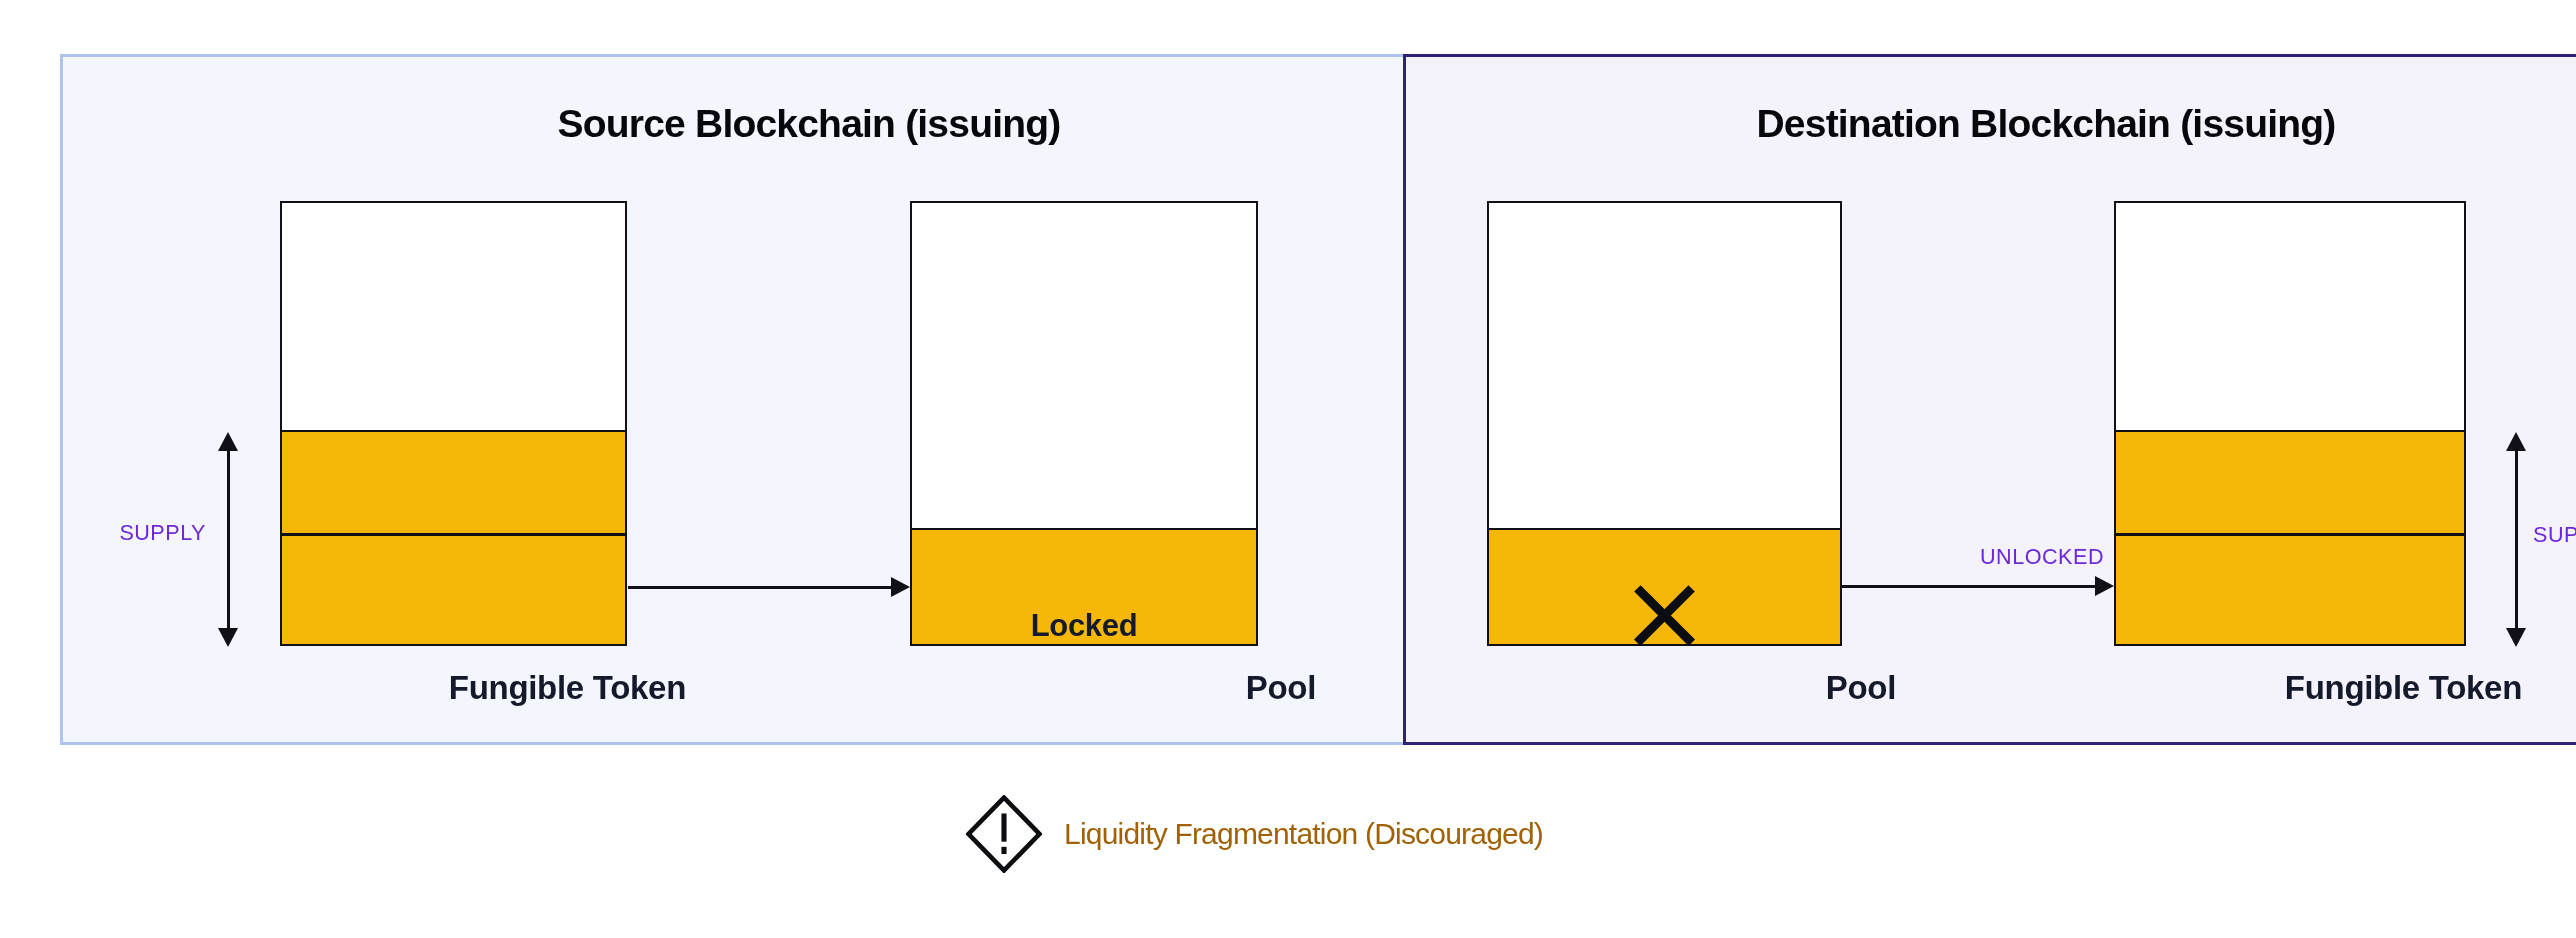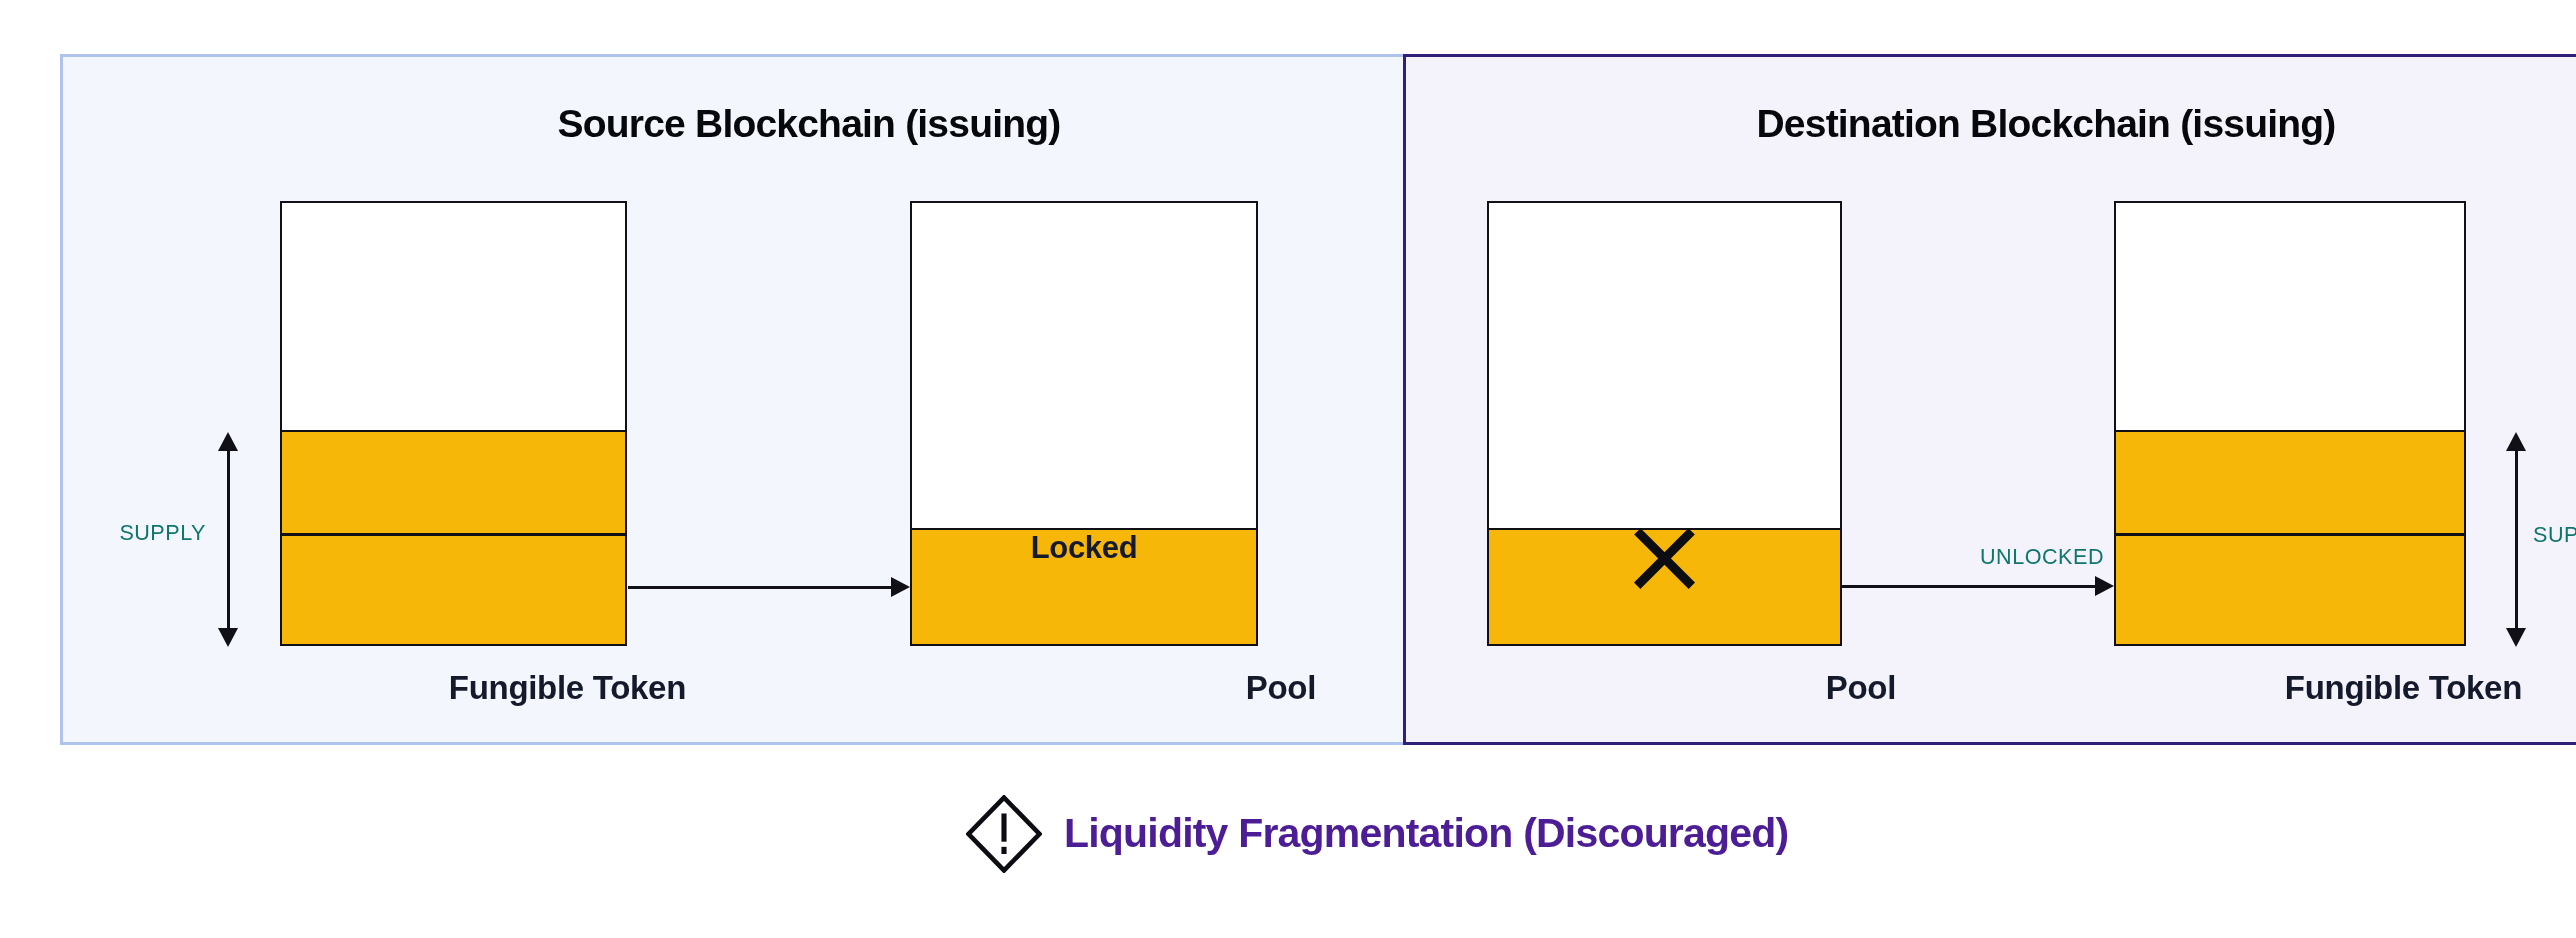--- a/index.html
+++ b/index.html
@@ -33,21 +33,21 @@
   .token-fill {
     position:absolute; left:0; right:0; top:227px; bottom:0;
     background:#f6b709; border-top:2.6px solid #101016;
   }
   .token-divider {
     position:absolute; left:0; right:0; top:330px; height:2.6px; background:#101016;
   }
   .pool-fill {
     position:absolute; left:0; right:0; top:325px; bottom:0;
     background:#f6b709; border-top:2.6px solid #101016;
-    display:flex; align-items:flex-start; justify-content:center;
+    display:flex; align-items:flex-end; justify-content:center;
   }
   .locked-text { font-size:31px; font-weight:700; color:#141a2b; letter-spacing:-0.3px; }
 
   
   .x-mark { position:relative; width:57px; height:57px; }
   .x-bar {
     position:absolute; left:50%; top:50%;
     width:77px; height:9.3px; margin-left:-39px; margin-top:-4.6px;
     background:#0c0d12;
   }
@@ -61,21 +61,21 @@
     line-height:40px;
   }
   .label-ft-source   { left:159px;  top:611px; }
   .label-pool-source { left:789px; top:611px; }
   .label-pool-dest   { left:26px;   top:611px; }
   .label-ft-dest     { left:652px; top:611px; }
 
   
   .smallcaps {
     position:absolute; font-size:21.6px; font-weight:400;
-    color:#0f766e; letter-spacing:0.5px; line-height:27px;
+    color:#6d28d9; letter-spacing:0.5px; line-height:27px;
   }
   .supply-label-source { left:31px;   top:462px; width:112px; text-align:right; }
   .supply-label-dest   { left:1127px; top:464px; width:134px; text-align:left; }
   .unlocked-label      { left:440px;  top:486px; width:258px; text-align:right; }
 
   
   .varrow { position:absolute; width:25px; }
   .varrow-source { left:153px;  top:375px; height:215px; }
   .varrow-dest   { left:1098px; top:375px; height:215px; }
   .vshaft {
@@ -95,22 +95,22 @@
     position:absolute; right:0; top:1.5px; width:0; height:0;
     border-top:10.8px solid transparent; border-bottom:10.8px solid transparent;
     border-left:19.6px solid #101016;
   }
 
   
   .caption-layer { position:absolute; left:0; top:0; right:0; bottom:0; pointer-events:none; }
   .warning-diamond { position:absolute; left:966px; top:795px; }
   .caption-text {
     position:absolute; left:1064px; top:809px;
-    font-size:41px; font-weight:700; letter-spacing:-0.8px;
-    color:#4c1d95; line-height:49px; white-space:nowrap;
+    font-size:30px; font-weight:400; letter-spacing:-0.8px;
+    color:#a16207; line-height:49px; white-space:nowrap;
   }
 </style>
 </head>
 <body>
 
 <div class="canvas">
 
   <section class="panel panel-source">
     <h2 class="panel-title">Source Blockchain (issuing)</h2>
 

